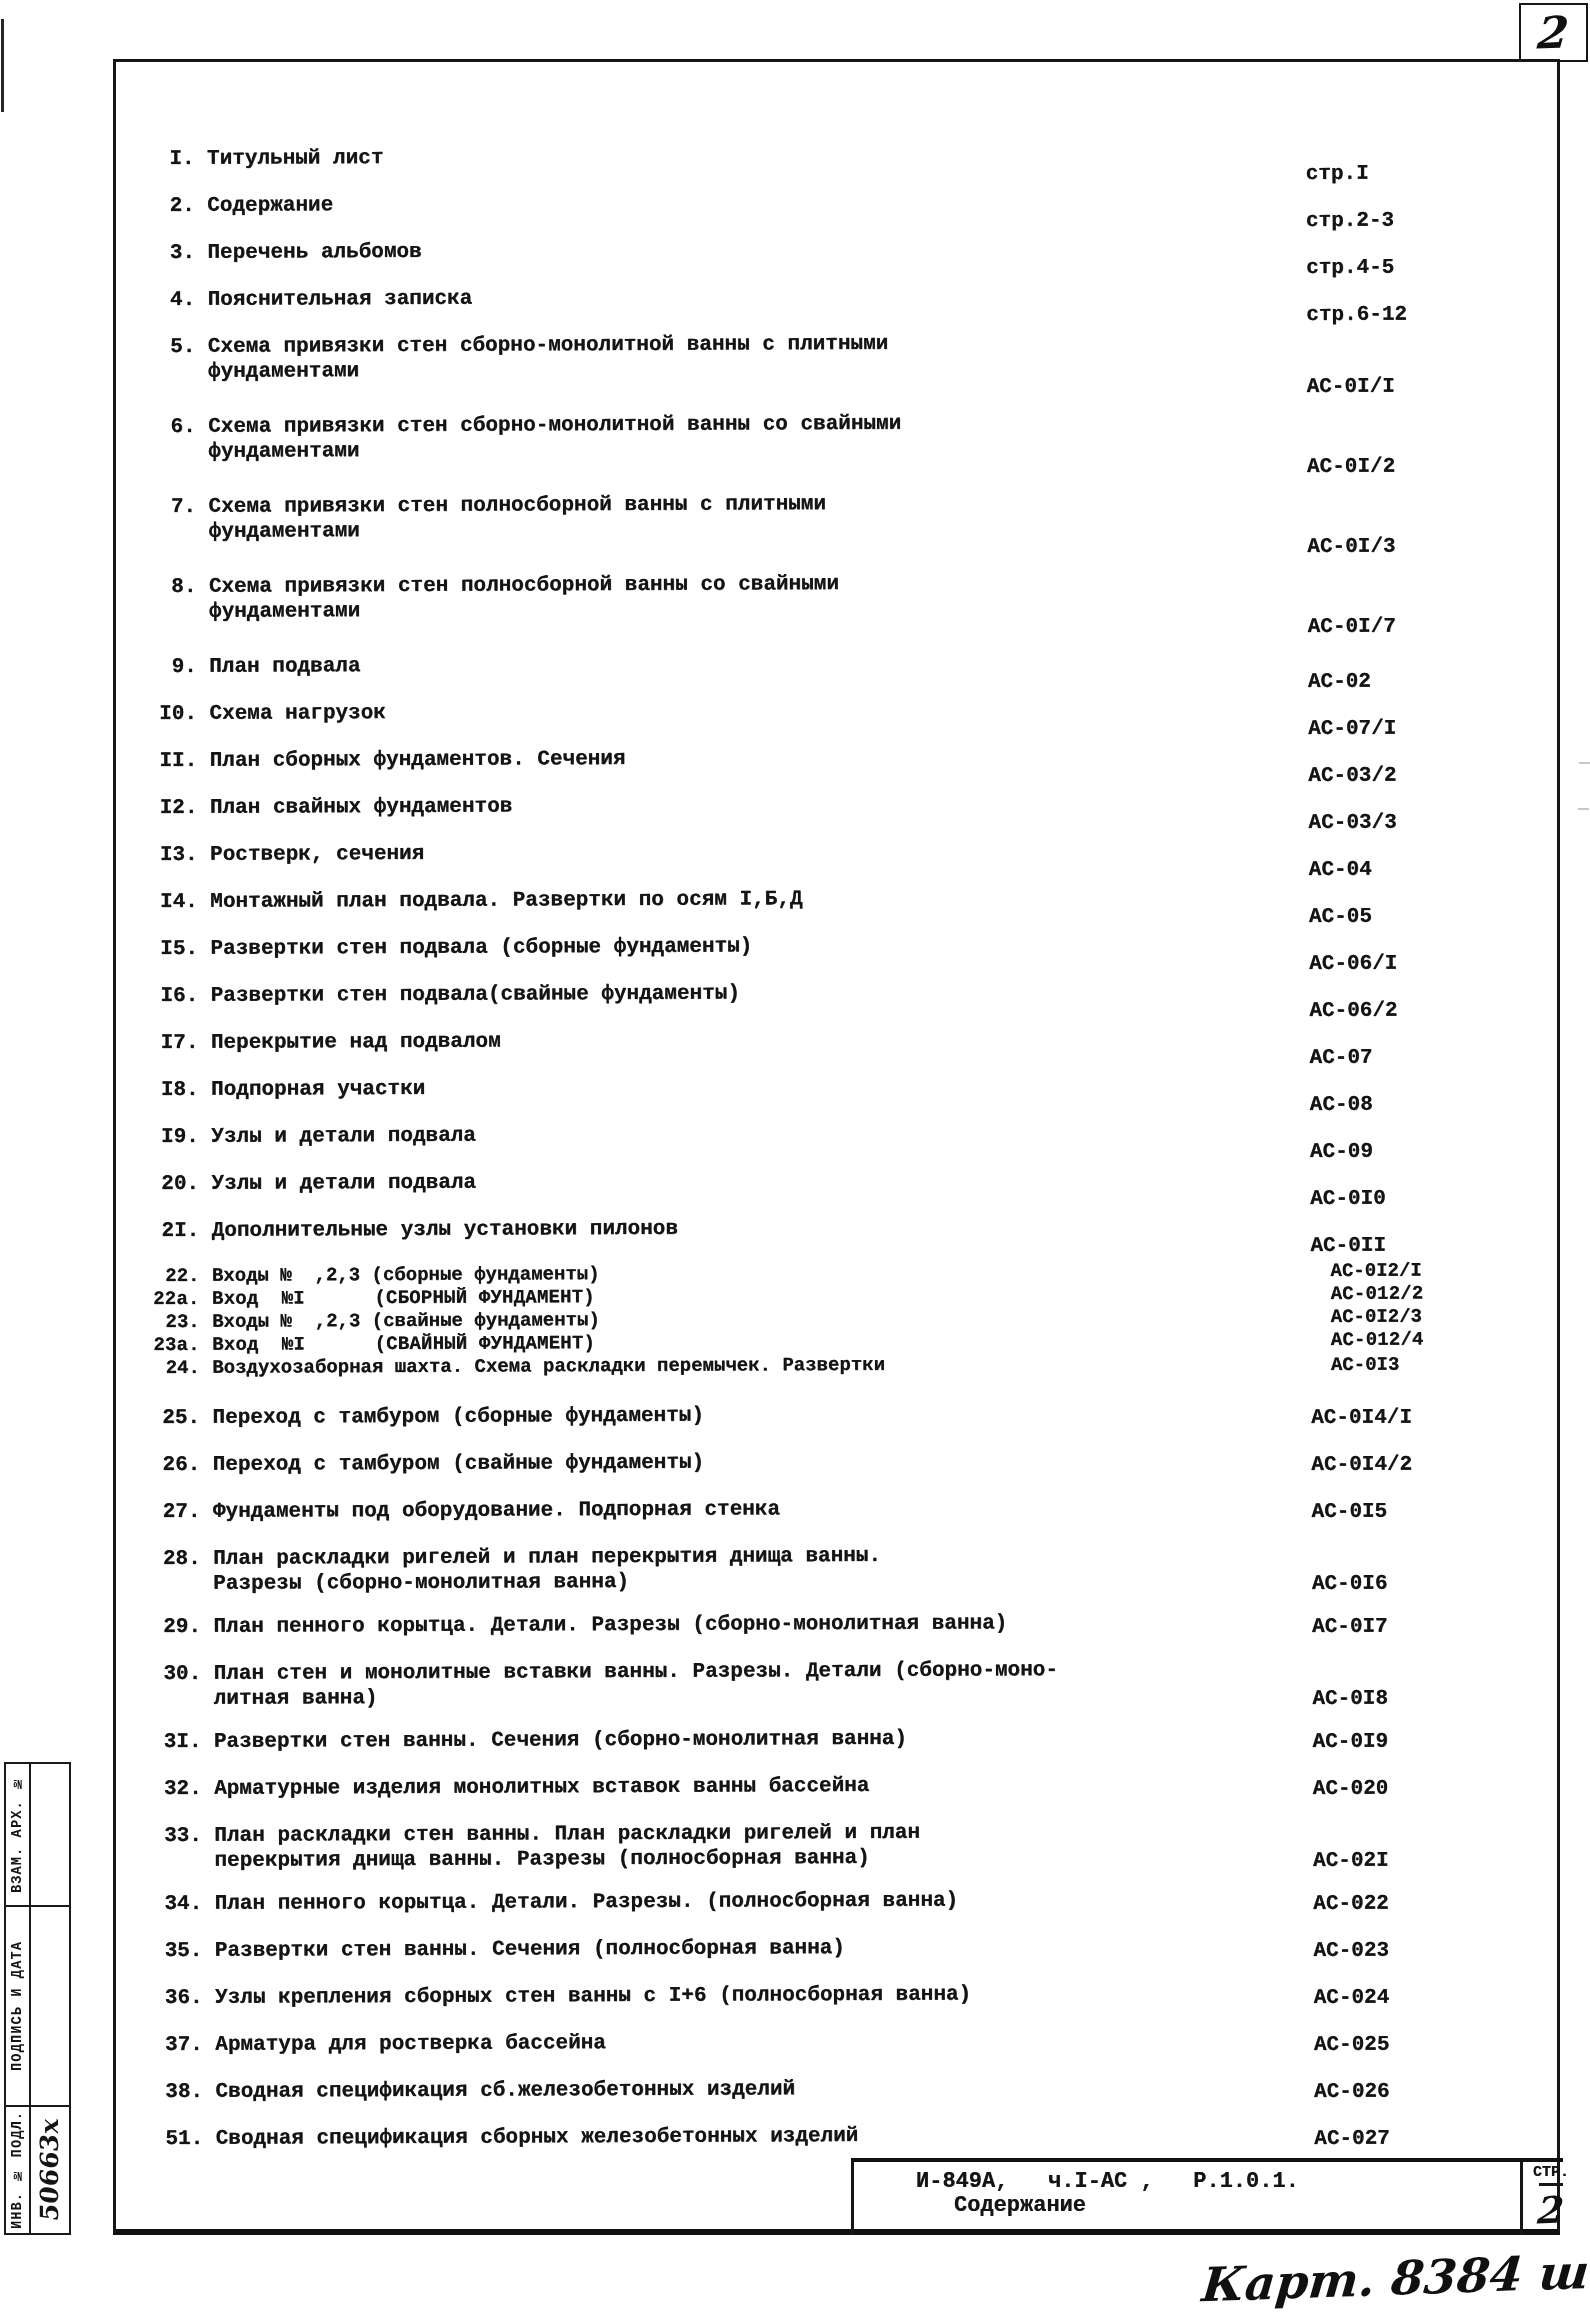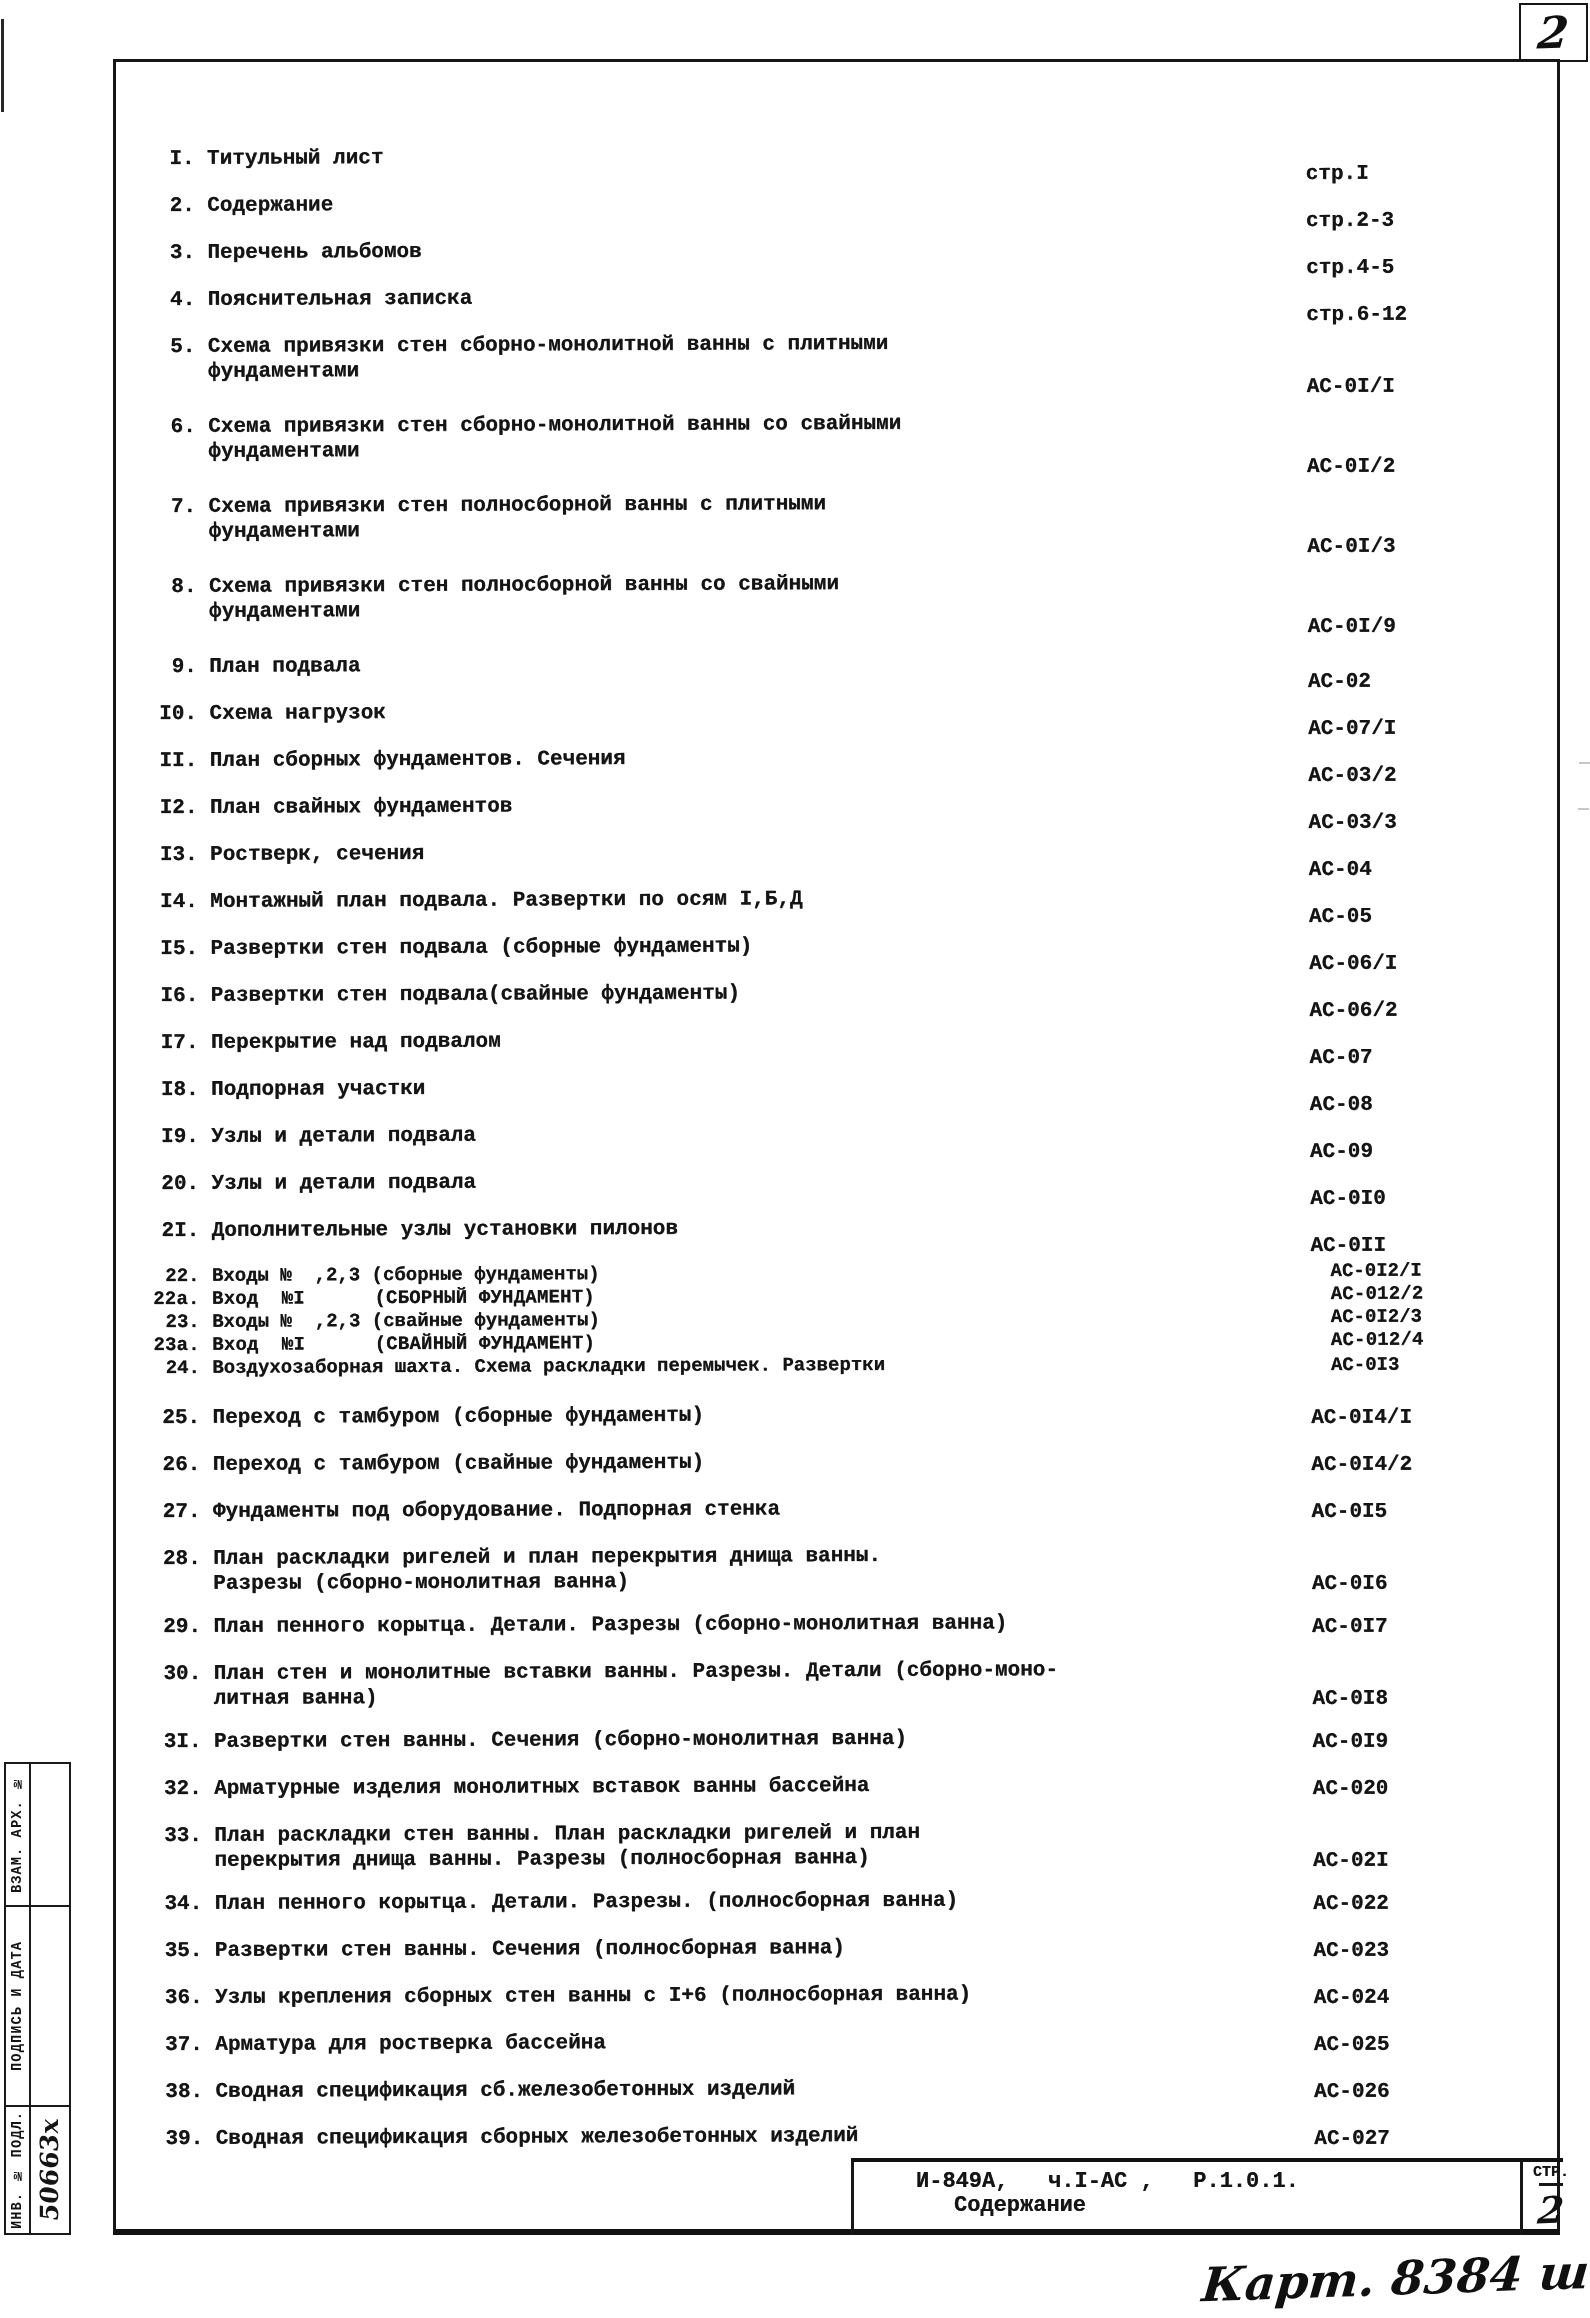--- a/index.html
+++ b/index.html
@@ -147,21 +147,21 @@
         <div class="line">фундаментами</div>
       </div>
       <span class="ref">АС-0I/3</span>
     </div>
     <div class="row spaced refdrop">
       <span class="num">8.</span>
       <div class="txt">
         <div class="line">Схема привязки стен полносборной ванны со свайными</div>
         <div class="line">фундаментами</div>
       </div>
-      <span class="ref">АС-0I/9</span>
+      <span class="ref">АС-0I/7</span>
     </div>
     <div class="row  refdrop">
       <span class="num">9.</span>
       <div class="txt">
         <div class="line">План подвала</div>
       </div>
       <span class="ref">АС-02</span>
     </div>
     <div class="row  refdrop">
       <span class="num">I0.</span>
@@ -377,21 +377,21 @@
       <span class="ref">АС-025</span>
     </div>
     <div class="row  reflevel">
       <span class="num">38.</span>
       <div class="txt">
         <div class="line">Сводная спецификация сб.железобетонных изделий</div>
       </div>
       <span class="ref">АС-026</span>
     </div>
     <div class="row  reflevel">
-      <span class="num">39.</span>
+      <span class="num">51.</span>
       <div class="txt">
         <div class="line">Сводная спецификация сборных железобетонных изделий</div>
       </div>
       <span class="ref">АС-027</span>
     </div>
   </div>
 
 <div class="stamp">
   <div class="cell" style="height:143px;">
     <div class="labelcol">

